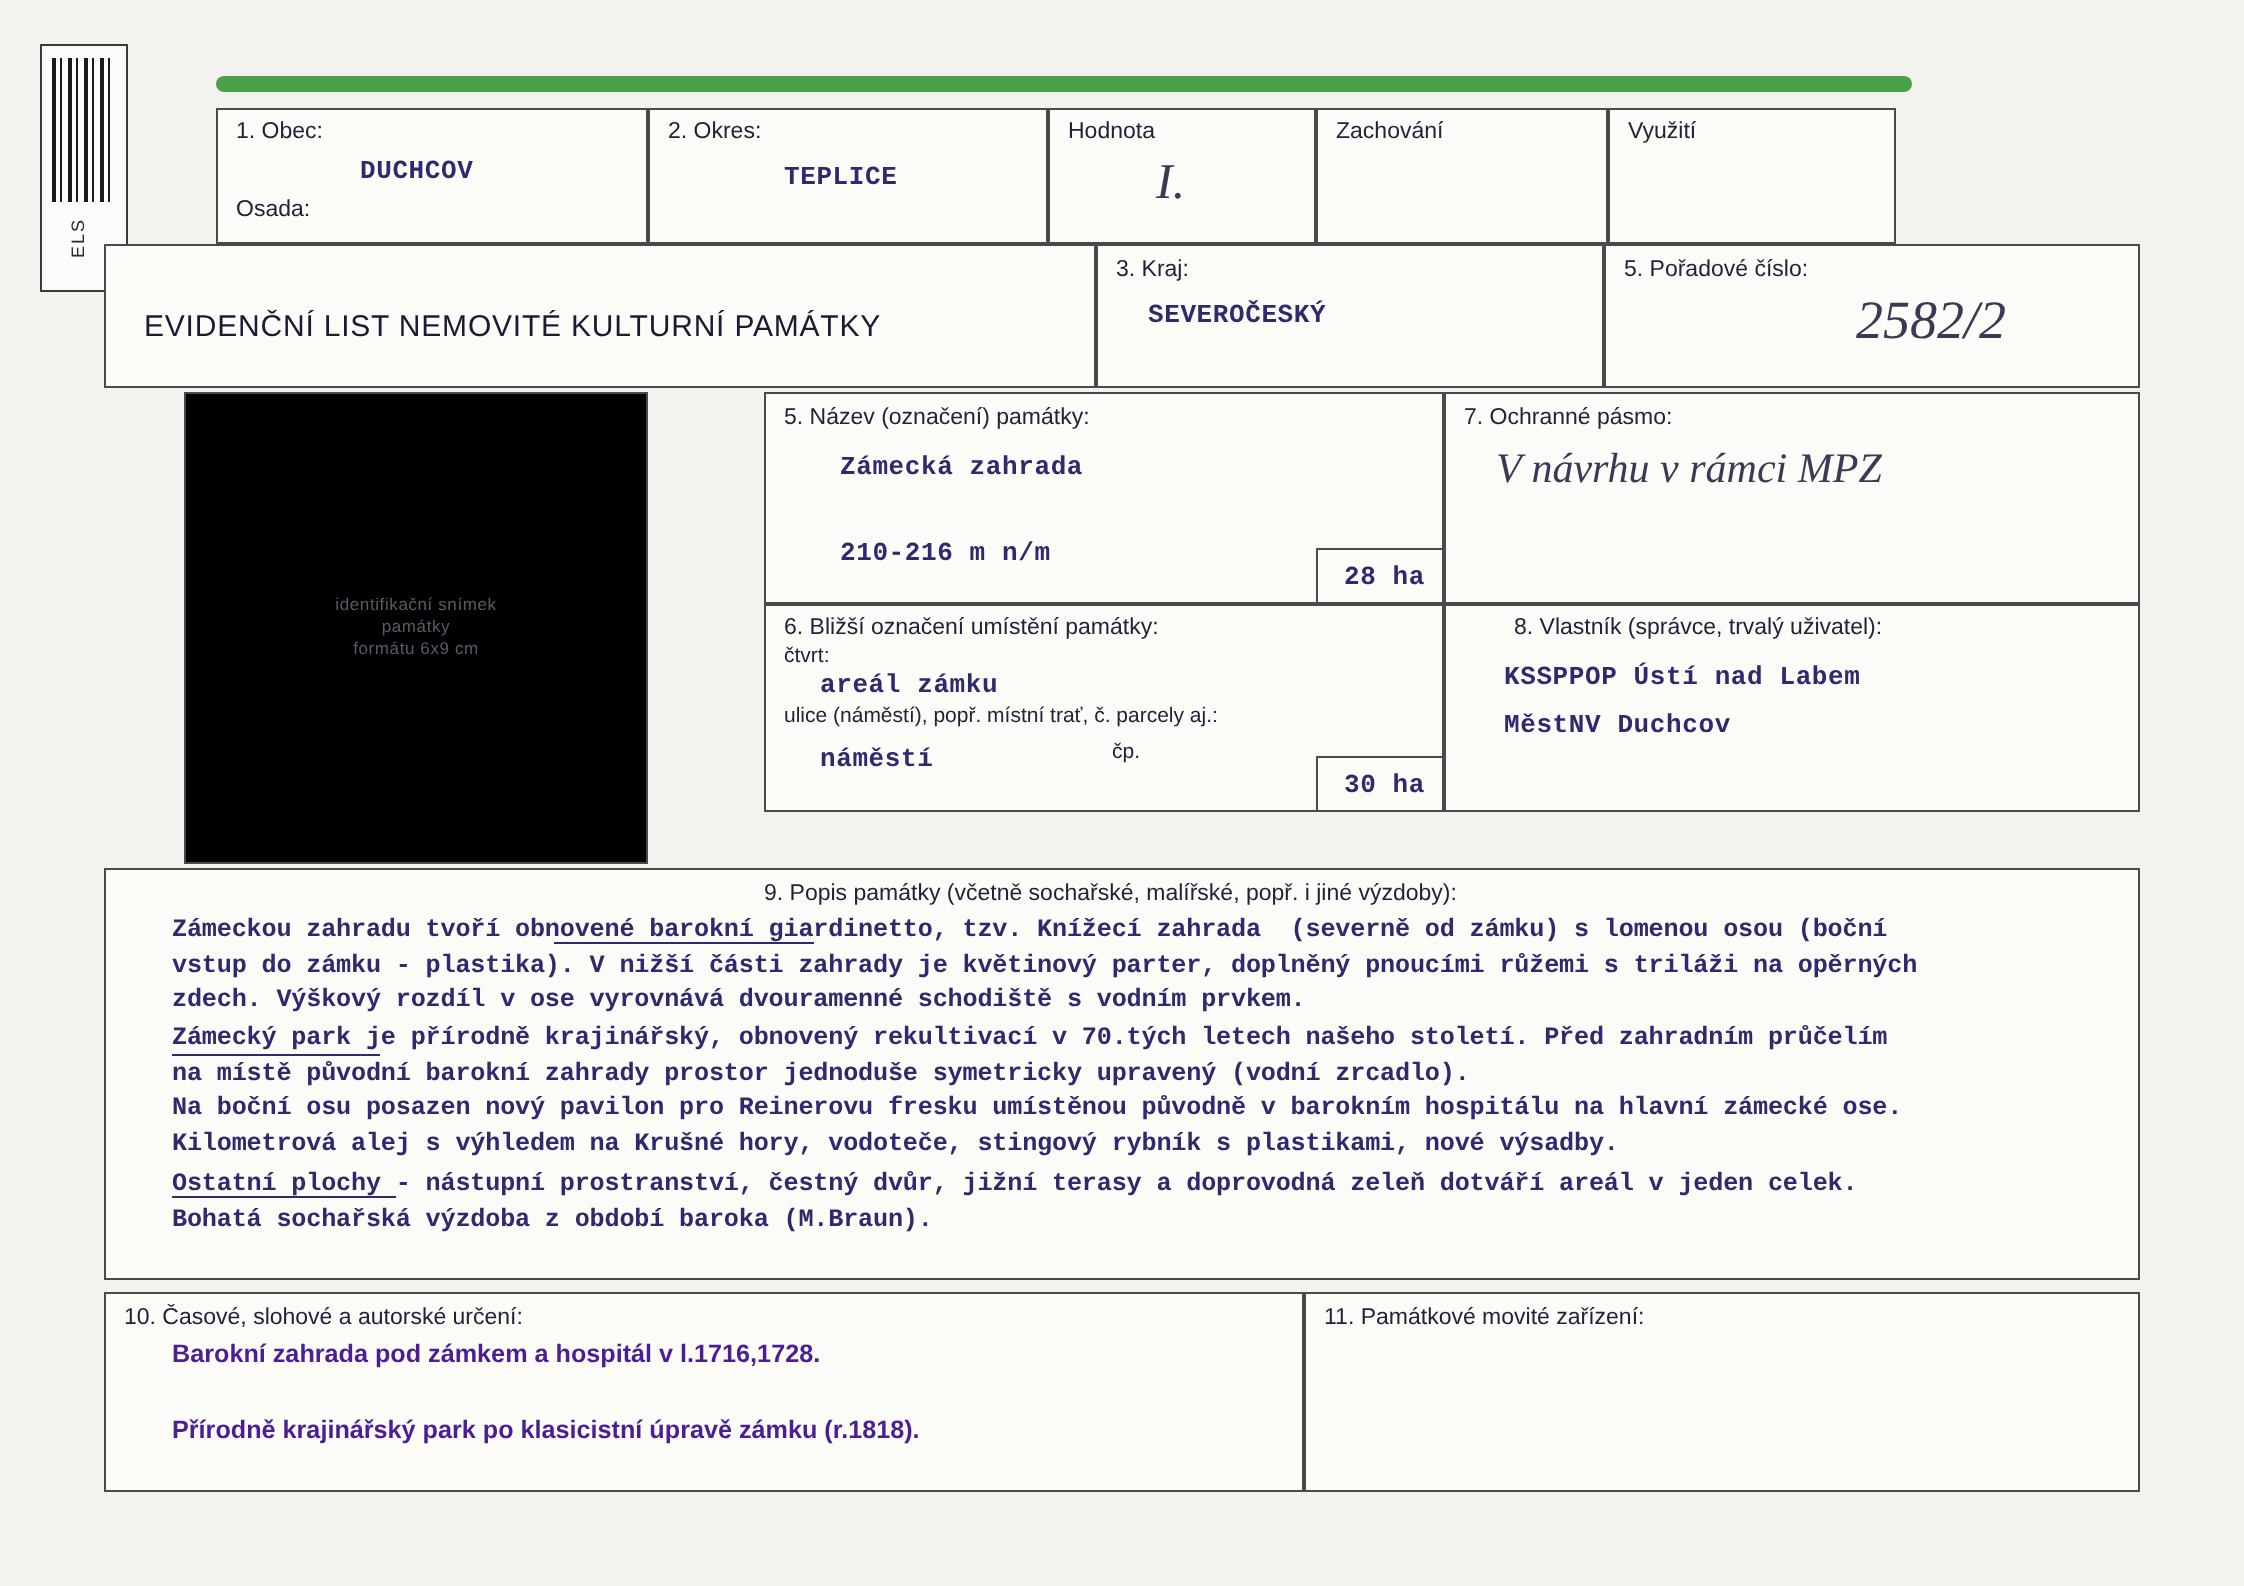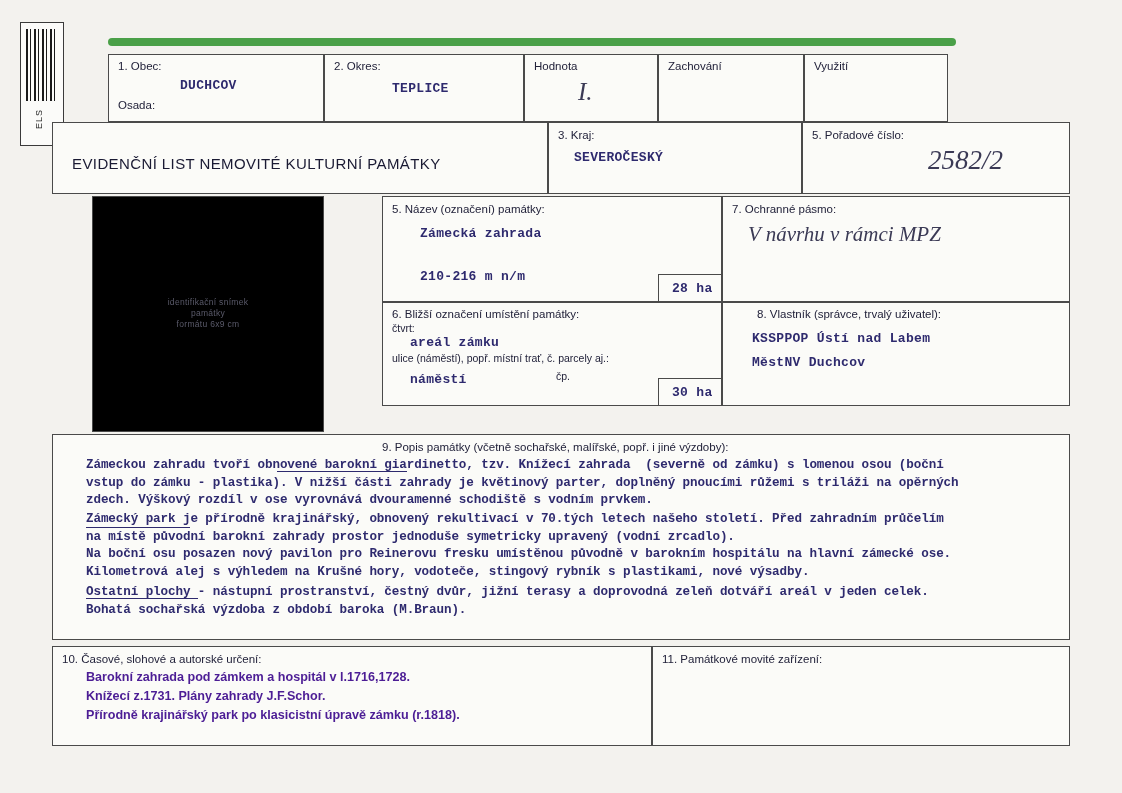--- a/index.html
+++ b/index.html
@@ -233,20 +233,19 @@
   <div class="desc-text" style="left:86px; top:584px;">Ostatní plochy - nástupní prostranství, čestný dvůr, jižní terasy a doprovodná zeleň dotváří areál v jeden celek.
 Bohatá sochařská výzdoba z období baroka (M.Braun).</div>
 
   <div style="position:absolute; left:277px; top:471px; width:130px; height:1px; background:#2e2a6e;"></div>
   <div style="position:absolute; left:86px; top:527px; width:104px; height:1px; background:#2e2a6e;"></div>
   <div style="position:absolute; left:86px; top:598px; width:112px; height:1px; background:#2e2a6e;"></div>
 
   <div class="cell" style="left:52px; top:646px; width:600px; height:100px;"></div>
   <div class="cell-label" style="left:62px; top:653px;">10. Časové, slohové a autorské určení:</div>
   <div class="block-text" style="left:86px; top:668px;">Barokní zahrada pod zámkem a hospitál v l.1716,1728.</div>
-  <div class="block-text" style="left:86px; top:687px;">Knížecí z.1731. Plány zahrady J.F.Schor.</div>
   <div class="block-text" style="left:86px; top:706px;">Přírodně krajinářský park po klasicistní úpravě zámku (r.1818).</div>
 
   <div class="cell" style="left:652px; top:646px; width:418px; height:100px;"></div>
   <div class="cell-label" style="left:662px; top:653px;">11. Památkové movité zařízení:</div>
   <div class="typed" style="left:682px; top:676px;"></div>
 
 </div>
 
 </body></html>

